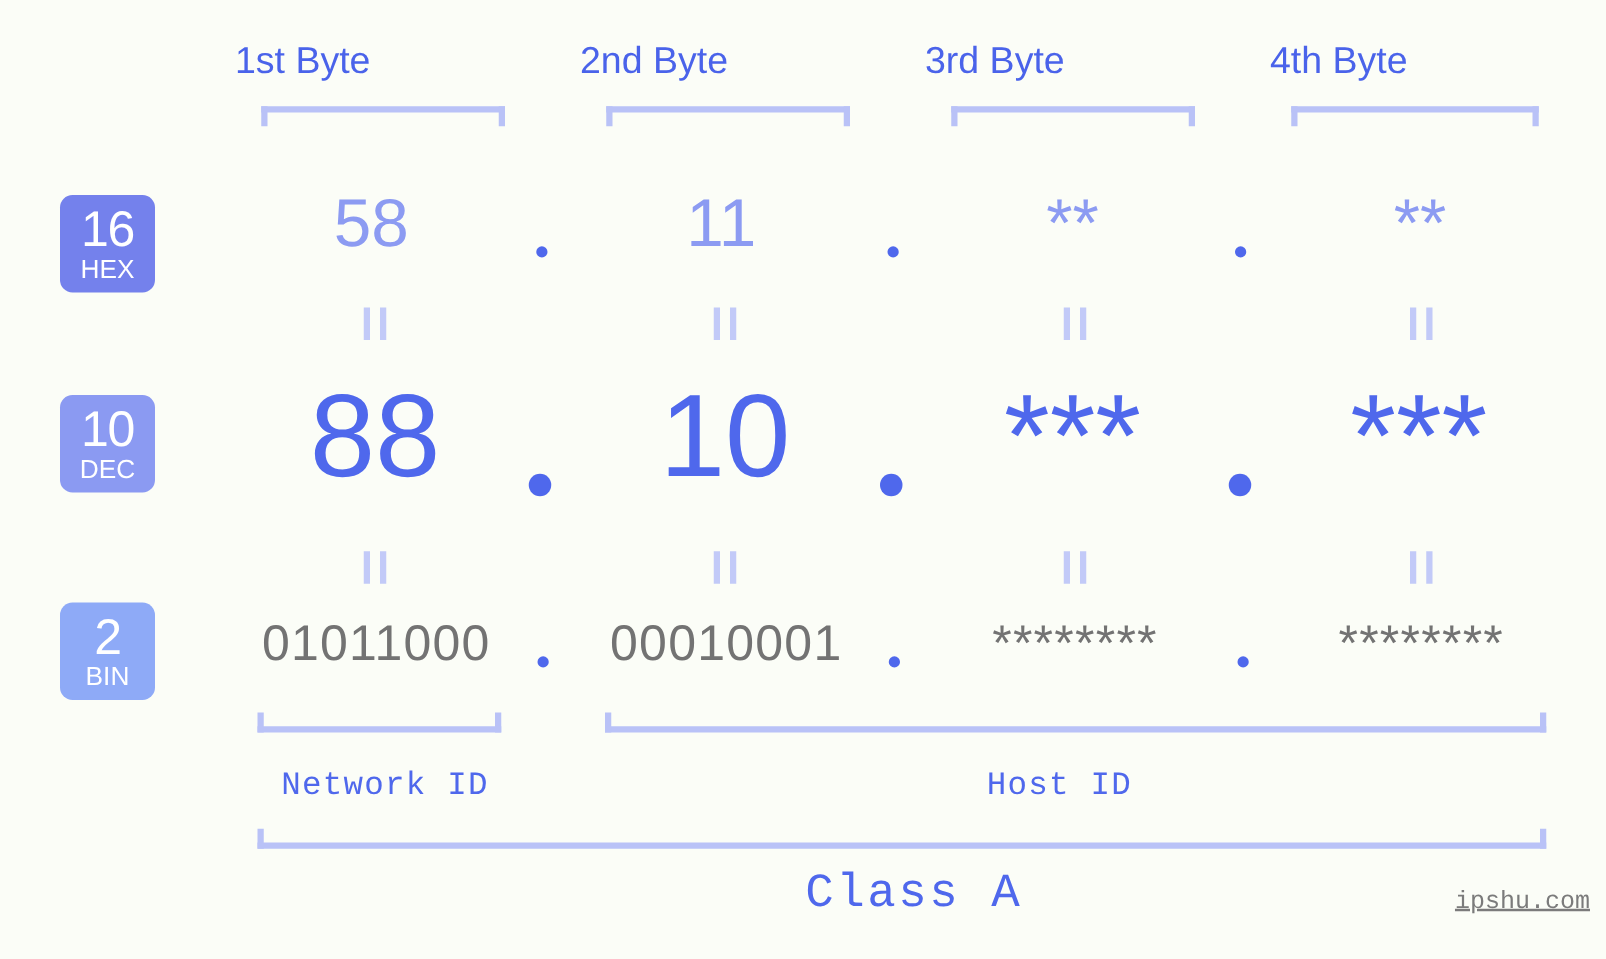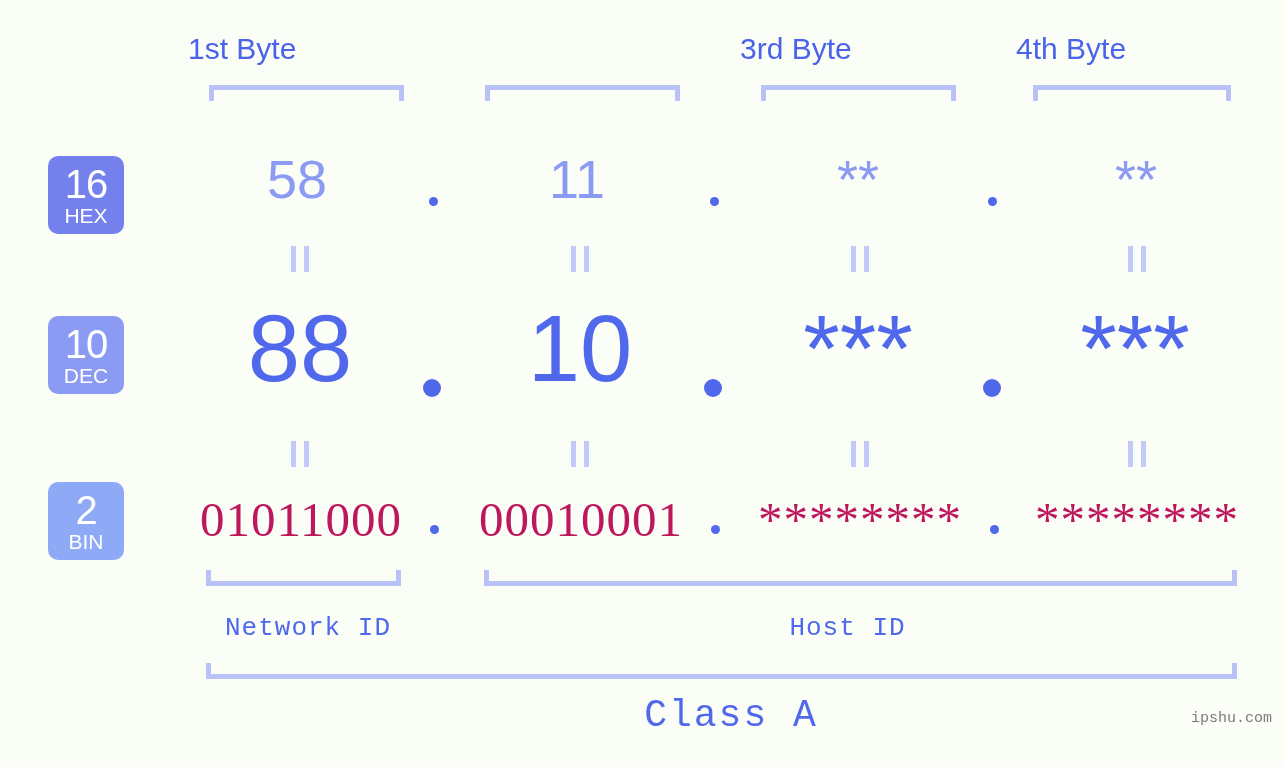--- a/index.html
+++ b/index.html
@@ -95,23 +95,23 @@
     width: 240px;
   }
   .row-dec .cell {
     font-family: "Liberation Sans", sans-serif;
     font-size: 94px;
     color: #4f68ec;
     top: 302px;
     width: 240px;
   }
   .row-bin .cell {
-    font-family: Liberation Serif, serif;
-    font-size: 49px;
-    color: #be185d;
+    font-family: Liberation Sans, sans-serif;
+    font-size: 40px;
+    color: #737373;
     top: 495px;
     width: 240px;
     letter-spacing: 1px;
   }
 
   
   .dot {
     position: absolute;
     border-radius: 50%;
     background: #4f68ec;
@@ -154,31 +154,33 @@
     white-space: nowrap;
     letter-spacing: 2px;
   }
 
   
   .watermark {
     position: absolute;
     right: 13px;
     top: 710px;
     font-family: "Liberation Mono", monospace;
-    font-size: 15px;
+    font-size: 20px;
     color: #7b7b7b;
     white-space: nowrap;
+    text-decoration: underline;
   }
 </style>
 </head>
 <body>
 
 <div id="stage">
 
   <div class="byte-label" style="left:188px;">1st Byte</div>
+  <div class="byte-label" style="left:464px;">2nd Byte</div>
   <div class="byte-label" style="left:740px;">3rd Byte</div>
   <div class="byte-label" style="left:1016px;">4th Byte</div>
 
   <div class="bracket bracket-down" style="left:209px; top:85px; width:195px;"></div>
   <div class="bracket bracket-down" style="left:485px; top:85px; width:195px;"></div>
   <div class="bracket bracket-down" style="left:761px; top:85px; width:195px;"></div>
   <div class="bracket bracket-down" style="left:1033px; top:85px; width:198px;"></div>
 
   <div class="badge badge-hex">
     <span class="num">16</span>

